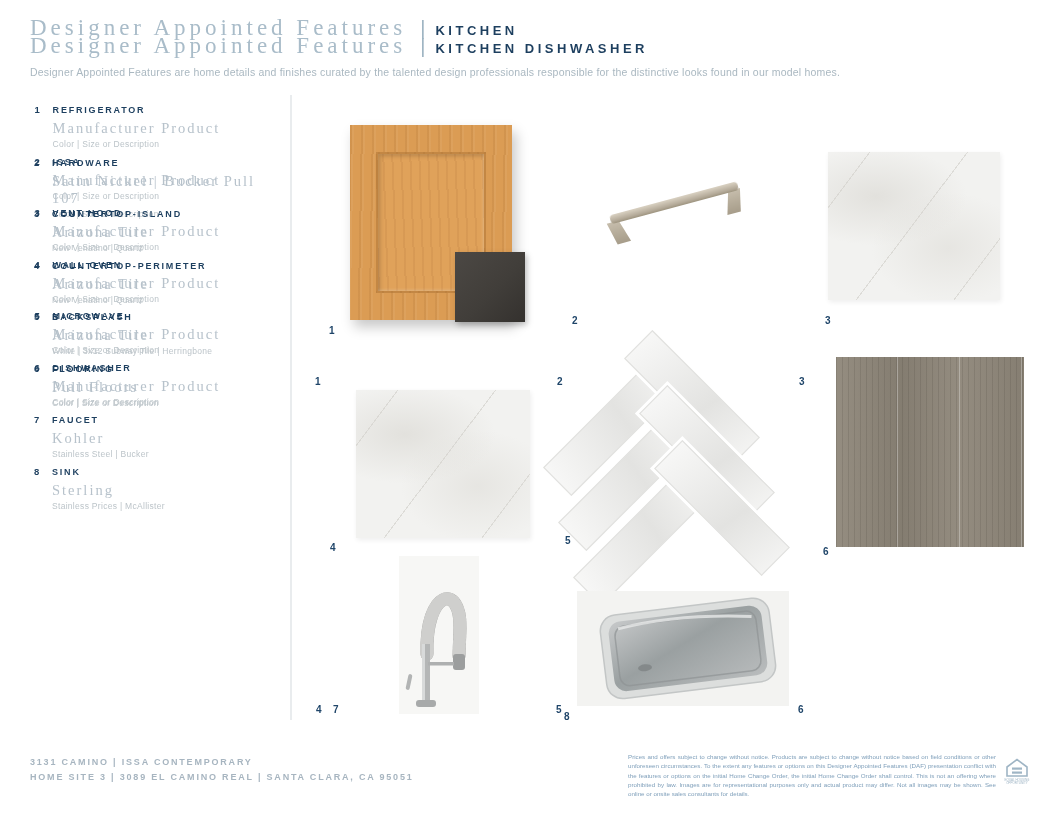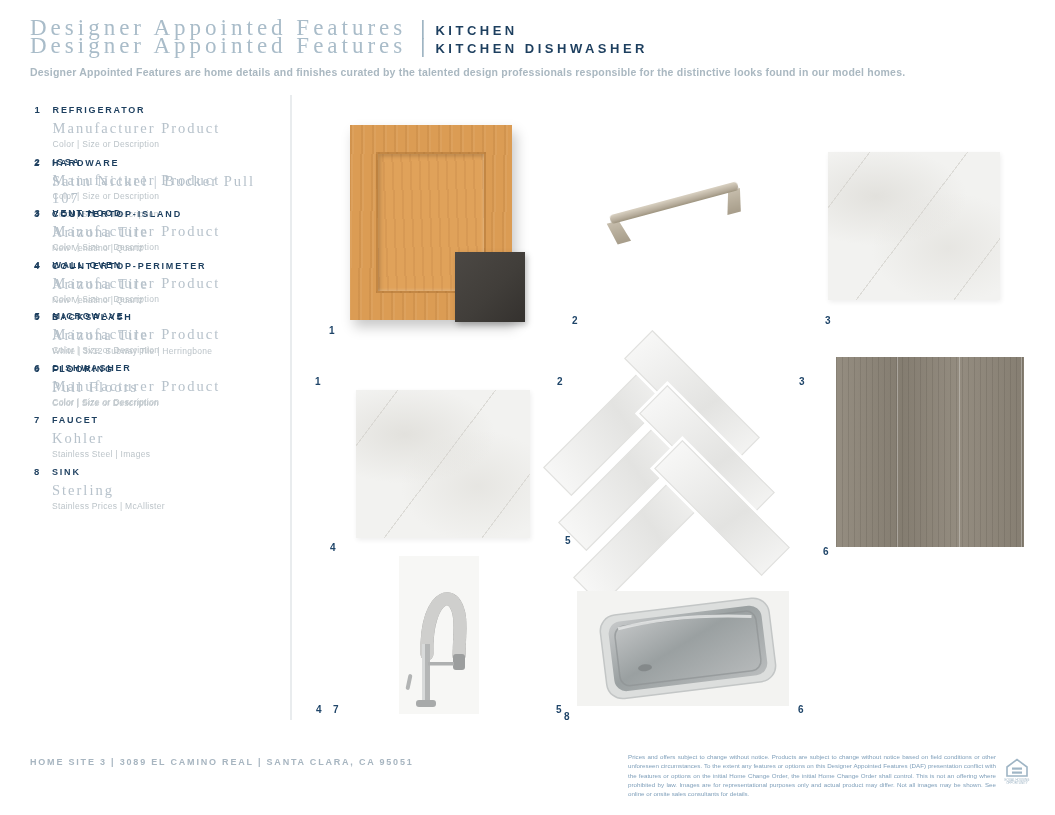--- a/index.html
+++ b/index.html
@@ -6,21 +6,21 @@
   .page{position:relative;width:1055px;height:815px;background:#ffffff;overflow:hidden;
         font-family:"Liberation Sans",sans-serif;padding-left:24px;}
 
   
   .hdr-layer{position:absolute;left:30px;white-space:nowrap;}
   .hdr-serif{font-family:"Liberation Serif",serif;font-size:23px;letter-spacing:4px;
              color:#a9bcc9;}
   .hdr-bar{font-size:20px;color:#9db3c2;margin:0 10px 0 14px;font-weight:400;}
   .hdr-section{font-size:13px;font-weight:700;letter-spacing:3.5px;color:#1d3f5f;}
   .subtitle{position:absolute;left:30px;top:66px;font-size:10.5px;color:#aab8c1;
-            letter-spacing:.2px;font-weight:bold;}
+            letter-spacing:.2px;}
 
   
   .vdivider{position:absolute;left:290px;top:95px;width:2px;height:625px;background:#e9ecee;}
   .side-layer{position:absolute;left:0;top:0;width:300px;height:720px;}
   .side-layer.appl{transform:translate(0.6px,-0.6px);}
   .side-item{position:absolute;left:34px;width:252px;}
   .side-num{display:inline-block;width:18px;font-size:9.5px;font-weight:700;color:#1d3f5f;}
   .side-label{font-size:9px;font-weight:700;letter-spacing:1.8px;color:#1d3f5f;}
   .side-brand{margin:3px 0 0 18px;font-family:"Liberation Serif",serif;font-size:14.5px;
               letter-spacing:2px;color:#b7c2cb;}
@@ -120,21 +120,21 @@
       <div class="side-desc">White | 3x12 Subway Tile | Herringbone</div>
     </div>
     <div class="side-item" style="top:358px">
       <span class="side-num">6</span><span class="side-label">FLOORING</span>
       <div class="side-brand">Pull Floors</div>
       <div class="side-desc">Color | Size or Description</div>
     </div>
     <div class="side-item" style="top:409px">
       <span class="side-num">7</span><span class="side-label">FAUCET</span>
       <div class="side-brand">Kohler</div>
-      <div class="side-desc">Stainless Steel | Images</div>
+      <div class="side-desc">Stainless Steel | Bucker</div>
     </div>
     <div class="side-item" style="top:461px">
       <span class="side-num">8</span><span class="side-label">SINK</span>
       <div class="side-brand">Sterling</div>
       <div class="side-desc">Stainless Prices | McAllister</div>
     </div>
   </div>
 
   <div class="side-layer appl">
     <div class="side-item" style="top:100px">
@@ -236,20 +236,21 @@
   <span class="num-label" style="left:564px;top:711px">8</span>
 
   <span class="num-label" style="left:315px;top:376px">1</span>
   <span class="num-label" style="left:557px;top:376px">2</span>
   <span class="num-label" style="left:799px;top:376px">3</span>
   <span class="num-label" style="left:316px;top:704px">4</span>
   <span class="num-label" style="left:556px;top:704px">5</span>
   <span class="num-label" style="left:798px;top:704px">6</span>
 
   <div class="footer-left">
+    <div>3131 CAMINO | ISSA CONTEMPORARY</div>
     <div>HOME SITE 3 | 3089 EL CAMINO REAL | SANTA CLARA, CA 95051</div>
   </div>
 
   <div class="fineprint">Prices and offers subject to change without notice. Products are subject to change without notice based on field conditions or other unforeseen circumstances. To the extent any features or options on this Designer Appointed Features (DAF) presentation conflict with the features or options on the initial Home Change Order, the initial Home Change Order shall control. This is not an offering where prohibited by law. Images are for representational purposes only and actual product may differ. Not all images may be shown. See online or onsite sales consultants for details.</div>
 
   <div class="eh-logo">
     <svg width="26" height="30" viewBox="0 0 26 30">
       <path d="M3 11 L13 3.5 L23 11 V20 H3 Z" fill="none" stroke="#9fb5c5" stroke-width="1.6"></path>
       <rect x="8" y="11.5" width="10" height="2.2" fill="#9fb5c5"></rect>
       <rect x="8" y="15.5" width="10" height="2.2" fill="#9fb5c5"></rect>

